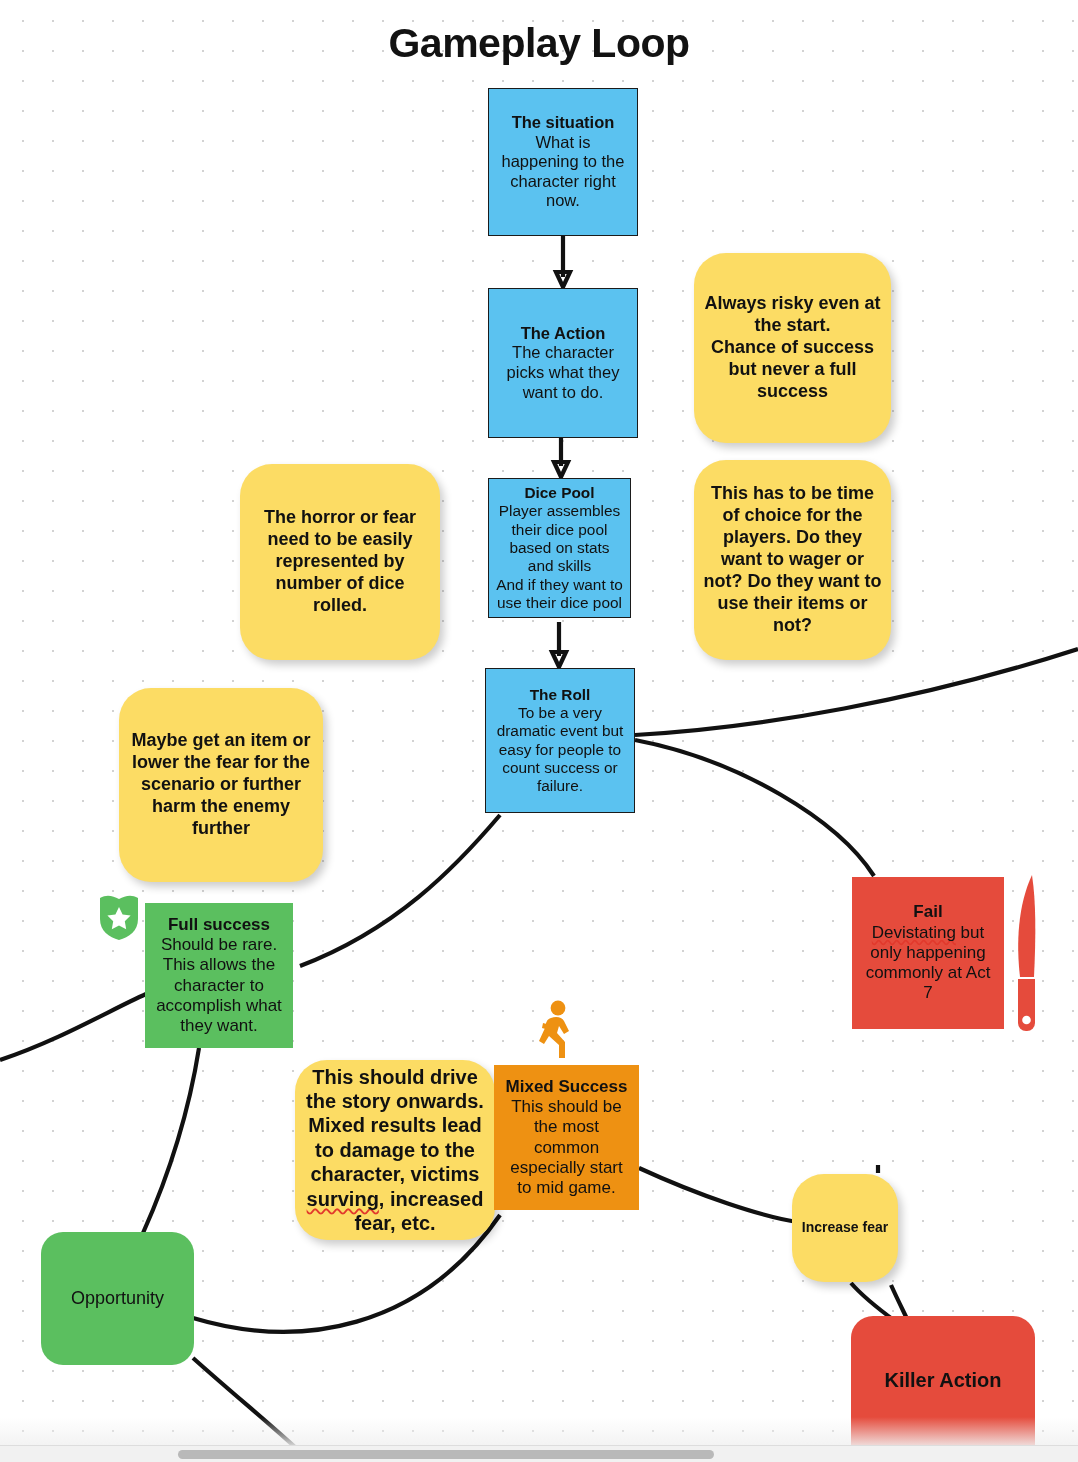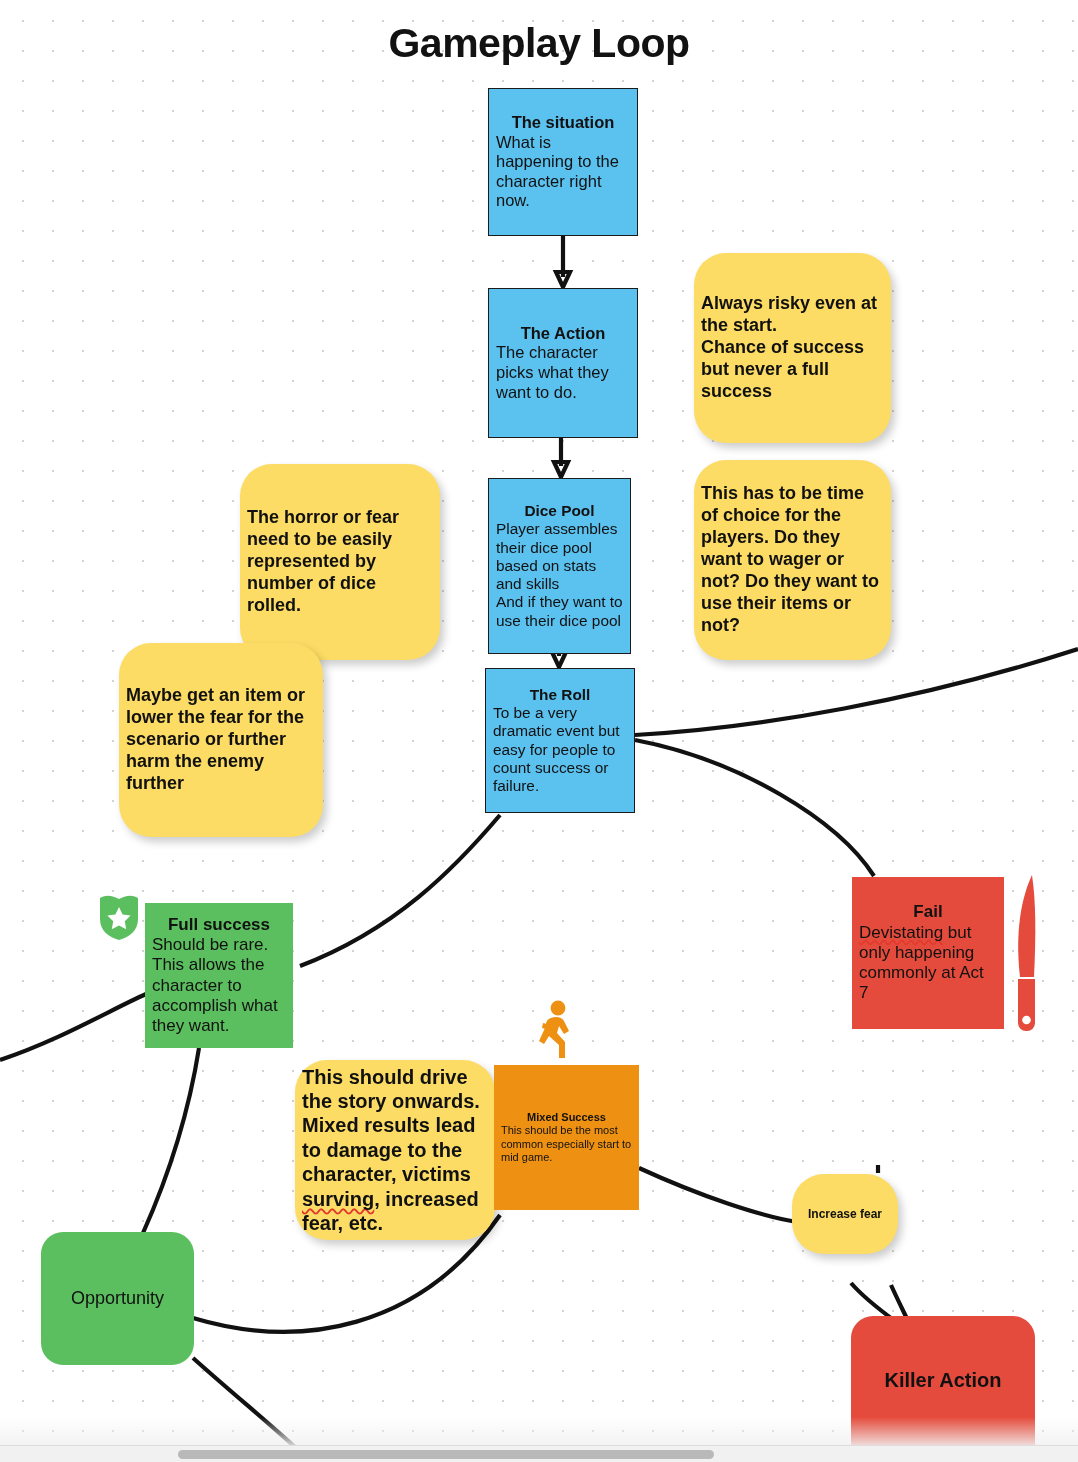--- a/index.html
+++ b/index.html
@@ -50,20 +50,21 @@
   #connectors path { fill: none; stroke: #111111; stroke-width: 4.2; stroke-linecap: butt; }
 
   
   .node {
     position: absolute;
     z-index: 4;
     display: flex;
     flex-direction: column;
     align-items: center;
     justify-content: center;
+    text-align: center;
     color: #111111;
     padding: 6px 7px;
     line-height: 1.19;
   }
   .node .t  { font-weight: bold; }
   .node .b  { font-weight: normal; }
 
   
   .blue {
     background: #5BC2F0;
@@ -78,21 +79,21 @@
     font-weight: bold;
     font-size: 18px;
     box-shadow: 4px 5px 9px rgba(0,0,0,0.20);
     line-height: 1.22;
     border-radius: 32px;
   }
   .sticky.sm { font-size: 20px; }
 
   
   .green  { background: #5BBF5F; font-size: 17px; }
-  .orange { background: #EE9112; font-size: 11px; }
+  .orange { background: #EE9112; font-size: 17px; }
   .red    { background: #E54B3C; font-size: 17px; }
 
   .rounded { border-radius: 22px; }
 
   
   .sp {
     text-decoration: underline wavy #e2392c;
     text-decoration-skip-ink: none;
     text-underline-offset: 2px;
   }
@@ -173,21 +174,21 @@
   <div class="node blue" style="left:488px; top:88px; width:150px; height:148px;">
     <div class="t">The situation</div>
     <div class="b">What is happening to the character right now.</div>
   </div>
 
   <div class="node blue" style="left:488px; top:288px; width:150px; height:150px;">
     <div class="t">The Action</div>
     <div class="b">The character picks what they want to do.</div>
   </div>
 
-  <div class="node blue small" style="left:488px; top:478px; width:143px; height:176px; white-space:pre-line;">
+  <div class="node blue small" style="left:488px; top:478px; width:143px; height:140px; white-space:pre-line;">
     <div class="t">Dice Pool</div>
     <div class="b">Player assembles their dice pool based on stats and skills
 And if they want to use their dice pool</div>
   </div>
 
   <div class="node blue small" style="left:485px; top:668px; width:150px; height:145px;">
     <div class="t">The Roll</div>
     <div class="b">To be a very dramatic event but easy for people to count success or failure.</div>
   </div>
 
@@ -197,31 +198,31 @@
   </div>
 
   <div class="node sticky" style="left:694px; top:460px; width:197px; height:200px;">
     <div>This has to be time of choice for the players. Do they want to wager or not? Do they want to use their items or not?</div>
   </div>
 
   <div class="node sticky" style="left:240px; top:464px; width:200px; height:196px;">
     <div>The horror or fear need to be easily represented by number of dice rolled.</div>
   </div>
 
-  <div class="node sticky" style="left:119px; top:643px; width:204px; height:194px;">
+  <div class="node sticky" style="left:119px; top:688px; width:204px; height:194px;">
     <div>Maybe get an item or lower the fear for the scenario or further harm the enemy further</div>
   </div>
 
   <div class="node sticky sm" style="left:295px; top:1060px; width:200px; height:180px; z-index:4;">
     <div>
       <span>This should drive the story onwards. Mixed results lead to damage to the character, victims </span><span class="sp">surving</span><span>, increased fear, etc.</span>
     </div>
   </div>
 
-  <div class="node sticky sm" style="left:792px; top:1174px; width:106px; height:80px; white-space:pre-line; font-size:12px;">
+  <div class="node sticky sm" style="left:792px; top:1174px; width:106px; height:108px; white-space:pre-line; font-size:14px;">
     <div>Increase fear</div>
   </div>
 
   <div class="node green" style="left:145px; top:903px; width:148px; height:145px;">
     <div class="t">Full success</div>
     <div class="b">Should be rare. This allows the character to accomplish what they want.</div>
   </div>
 
   <div class="node orange" style="left:494px; top:1065px; width:145px; height:145px; z-index:5;">
     <div class="t">Mixed Success</div>

